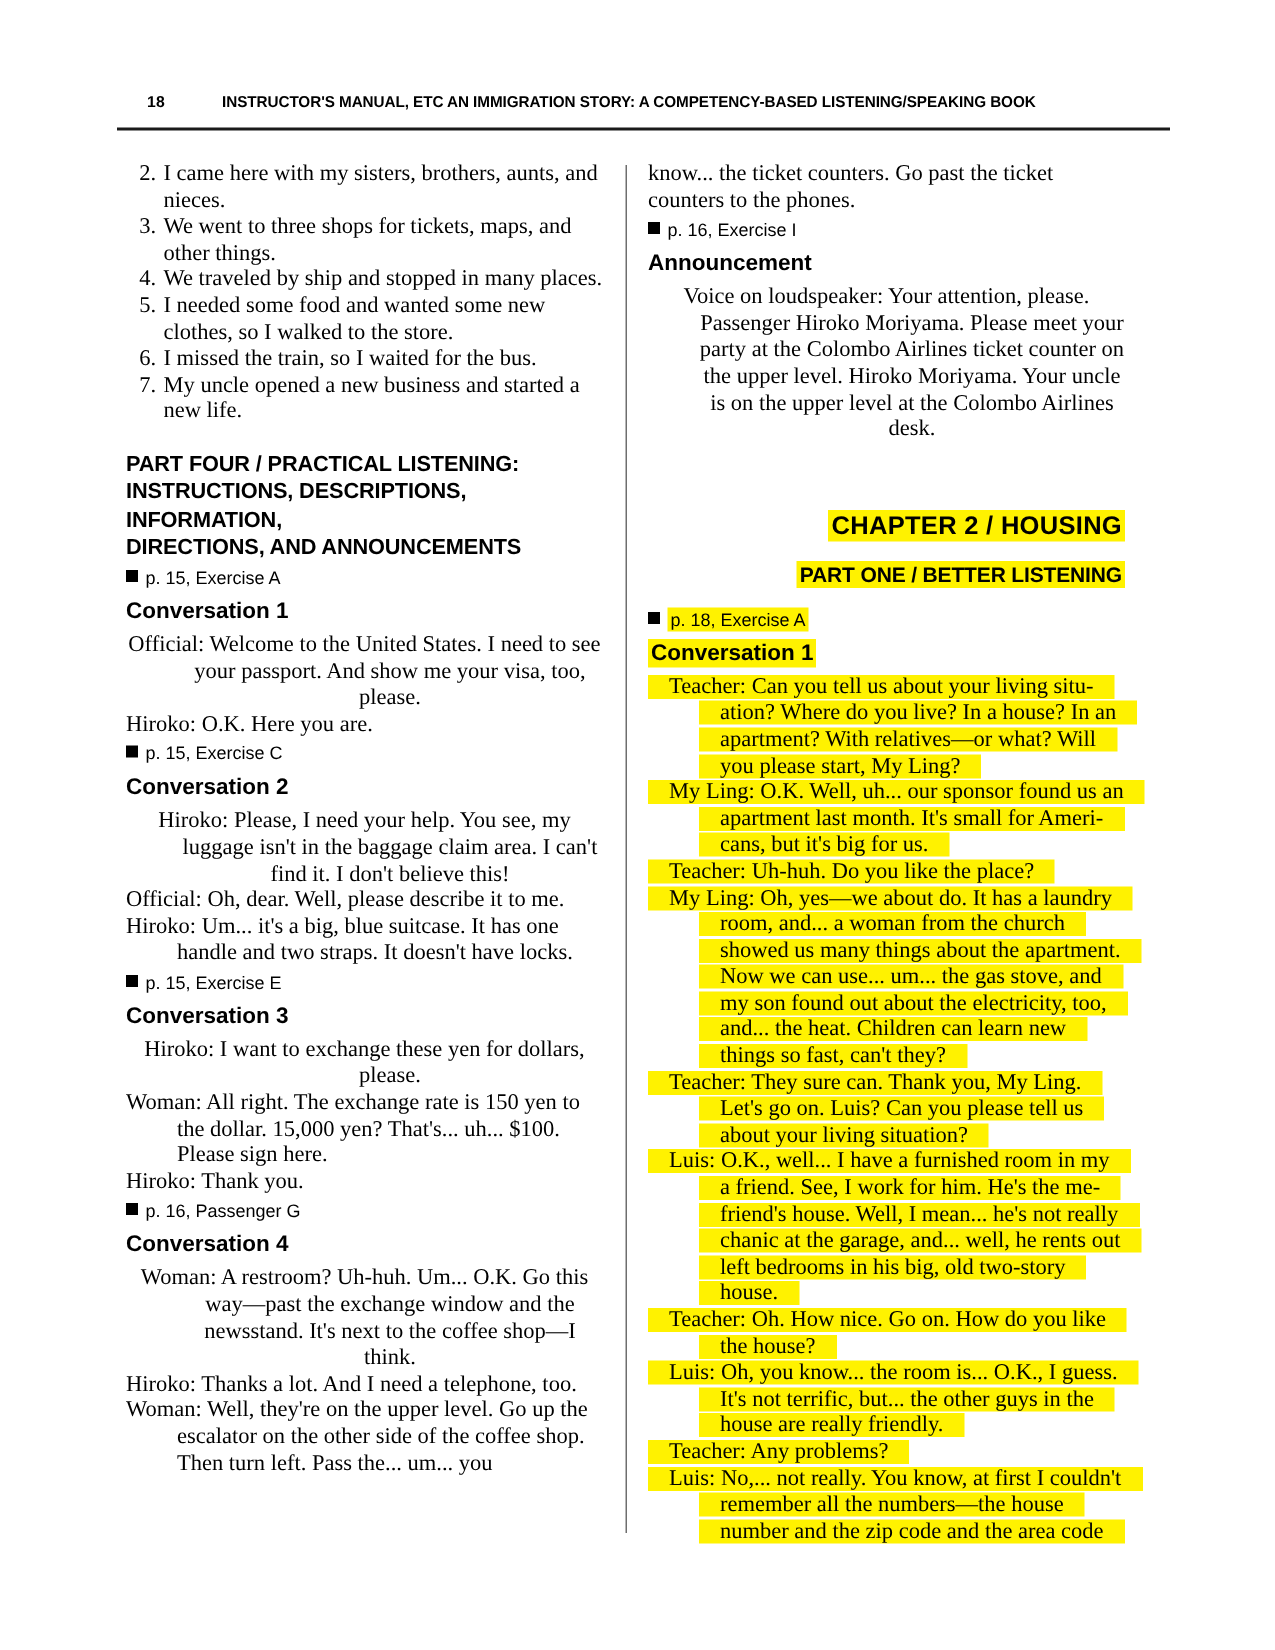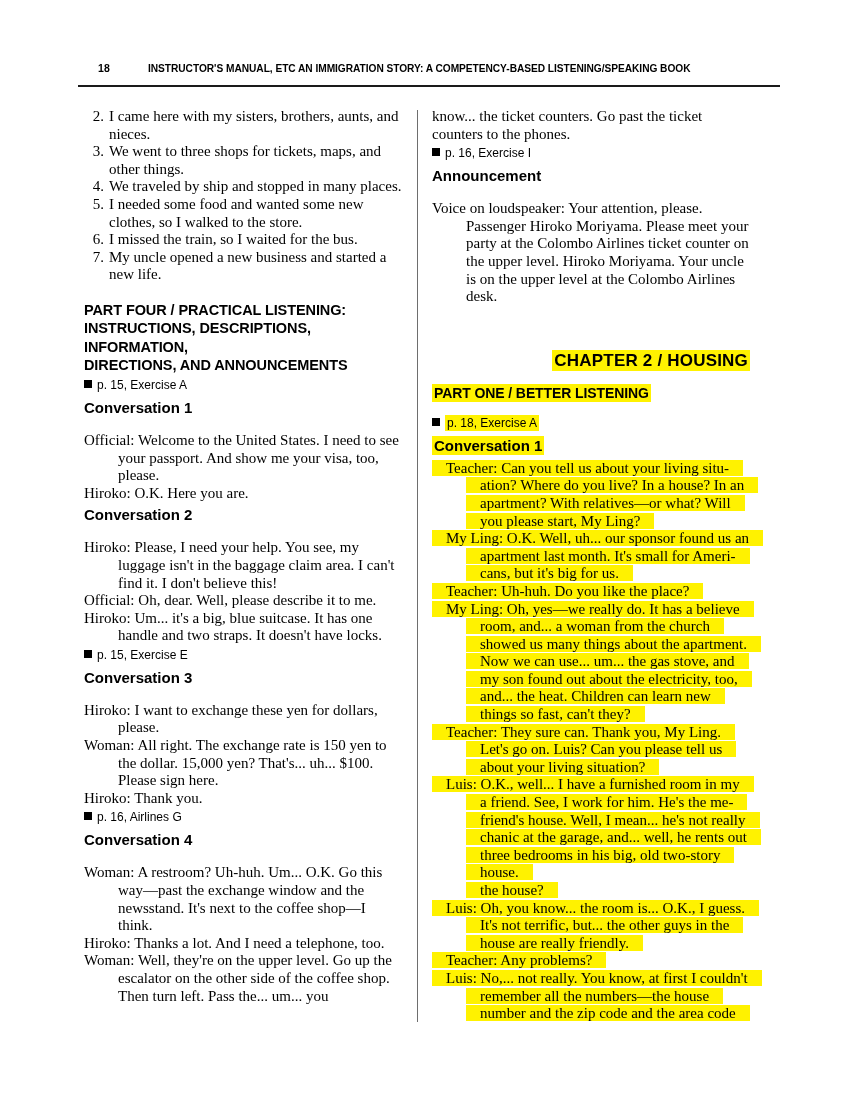--- a/index.html
+++ b/index.html
@@ -132,21 +132,21 @@
     display: block;
   }
 
   .speech {
     position: relative;
     padding-left: 34px;
     font-size: 15px;
     line-height: 17.6px;
     margin: 0;
   }
-  .speech.first { margin-top: 15px; }
+  .speech.first { margin-top: 5px; text-align: center; }
   .speech > .spk {
     margin-left: -34px;
   }
 
   .cont-para {
     font-size: 15px;
     line-height: 17.6px;
     margin: 0;
     padding-left: 34px;
   }
@@ -155,21 +155,21 @@
   .chapter-title {
     text-align: right;
     font-family: "Liberation Sans", "DejaVu Sans", sans-serif;
     font-weight: bold;
     font-size: 17px;
     line-height: 22px;
     margin: 44px 0 0 0;
     letter-spacing: 0.2px;
   }
   .partone-title {
-    text-align: left;
+    text-align: right;
     font-family: "Liberation Sans", "DejaVu Sans", sans-serif;
     font-weight: bold;
     font-size: 14px;
     line-height: 20px;
     margin: 11px 0 0 0;
     letter-spacing: -0.1px;
   }
 
   
   .hl {
@@ -227,30 +227,31 @@
       <div>PART FOUR / PRACTICAL LISTENING:</div>
       <div>INSTRUCTIONS, DESCRIPTIONS, INFORMATION,</div>
       <div>DIRECTIONS, AND ANNOUNCEMENTS</div>
     </div>
 
     <div id="leftsections">
         <span class="ex-head"><span class="sq"></span><span>p. 15, Exercise A</span></span>
         <span class="conv-head">Conversation 1</span>
         <p class="speech first"><span class="spk">Official:</span><span> Welcome to the United States. I need to see your passport. And show me your visa, too, please.</span></p>
         <p class="speech"><span class="spk">Hiroko:</span><span> O.K. Here you are.</span></p>
+        <span class="ex-head"><span class="sq"></span><span>p. 15, Exercise C</span></span>
         <span class="conv-head">Conversation 2</span>
         <p class="speech first"><span class="spk">Hiroko:</span><span> Please, I need your help. You see, my luggage isn't in the baggage claim area. I can't find it. I don't believe this!</span></p>
         <p class="speech"><span class="spk">Official:</span><span> Oh, dear. Well, please describe it to me.</span></p>
         <p class="speech"><span class="spk">Hiroko:</span><span> Um... it's a big, blue suitcase. It has one handle and two straps. It doesn't have locks.</span></p>
         <span class="ex-head"><span class="sq"></span><span>p. 15, Exercise E</span></span>
         <span class="conv-head">Conversation 3</span>
         <p class="speech first"><span class="spk">Hiroko:</span><span> I want to exchange these yen for dollars, please.</span></p>
         <p class="speech"><span class="spk">Woman:</span><span> All right. The exchange rate is 150 yen to the dollar. 15,000 yen? That's... uh... $100. Please sign here.</span></p>
         <p class="speech"><span class="spk">Hiroko:</span><span> Thank you.</span></p>
-        <span class="ex-head"><span class="sq"></span><span>p. 16, Airlines G</span></span>
+        <span class="ex-head"><span class="sq"></span><span>p. 16, Passenger G</span></span>
         <span class="conv-head">Conversation 4</span>
         <p class="speech first"><span class="spk">Woman:</span><span> A restroom? Uh-huh. Um... O.K. Go this way—past the exchange window and the newsstand. It's next to the coffee shop—I think.</span></p>
         <p class="speech"><span class="spk">Hiroko:</span><span> Thanks a lot. And I need a telephone, too.</span></p>
         <p class="speech"><span class="spk">Woman:</span><span> Well, they're on the upper level. Go up the escalator on the other side of the coffee shop. Then turn left. Pass the... um... you</span></p>
       </div>
   </div>
 
   <div class="col col-right">
 
     <p class="cont-para" style="padding-left:0">know... the ticket counters. Go past the ticket counters to the phones.</p>
@@ -275,42 +276,43 @@
         </p>
         <p class="hlblock">
           <span class="ln out"><span>My Ling: O.K. Well, uh... our sponsor found us an</span></span>
           <span class="ln"><span>apartment last month. It's small for Ameri-</span></span>
           <span class="ln"><span>cans, but it's big for us.</span></span>
         </p>
         <p class="hlblock">
           <span class="ln out"><span>Teacher: Uh-huh. Do you like the place?</span></span>
         </p>
         <p class="hlblock">
-          <span class="ln out"><span>My Ling: Oh, yes—we really do. It has a believe</span></span>
+          <span class="ln out"><span>My Ling: Oh, yes—we about do. It has a laundry</span></span>
           <span class="ln"><span>room, and... a woman from the church</span></span>
           <span class="ln"><span>showed us many things about the apartment.</span></span>
           <span class="ln"><span>Now we can use... um... the gas stove, and</span></span>
           <span class="ln"><span>my son found out about the electricity, too,</span></span>
           <span class="ln"><span>and... the heat. Children can learn new</span></span>
           <span class="ln"><span>things so fast, can't they?</span></span>
         </p>
         <p class="hlblock">
           <span class="ln out"><span>Teacher: They sure can. Thank you, My Ling.</span></span>
           <span class="ln"><span>Let's go on. Luis? Can you please tell us</span></span>
           <span class="ln"><span>about your living situation?</span></span>
         </p>
         <p class="hlblock">
           <span class="ln out"><span>Luis: O.K., well... I have a furnished room in my</span></span>
           <span class="ln"><span>a friend. See, I work for him. He's the me-</span></span>
           <span class="ln"><span>friend's house. Well, I mean... he's not really</span></span>
           <span class="ln"><span>chanic at the garage, and... well, he rents out</span></span>
-          <span class="ln"><span>three bedrooms in his big, old two-story</span></span>
+          <span class="ln"><span>left bedrooms in his big, old two-story</span></span>
           <span class="ln"><span>house.</span></span>
         </p>
         <p class="hlblock">
+          <span class="ln out"><span>Teacher: Oh. How nice. Go on. How do you like</span></span>
           <span class="ln"><span>the house?</span></span>
         </p>
         <p class="hlblock">
           <span class="ln out"><span>Luis: Oh, you know... the room is... O.K., I guess.</span></span>
           <span class="ln"><span>It's not terrific, but... the other guys in the</span></span>
           <span class="ln"><span>house are really friendly.</span></span>
         </p>
         <p class="hlblock">
           <span class="ln out"><span>Teacher: Any problems?</span></span>
         </p>

